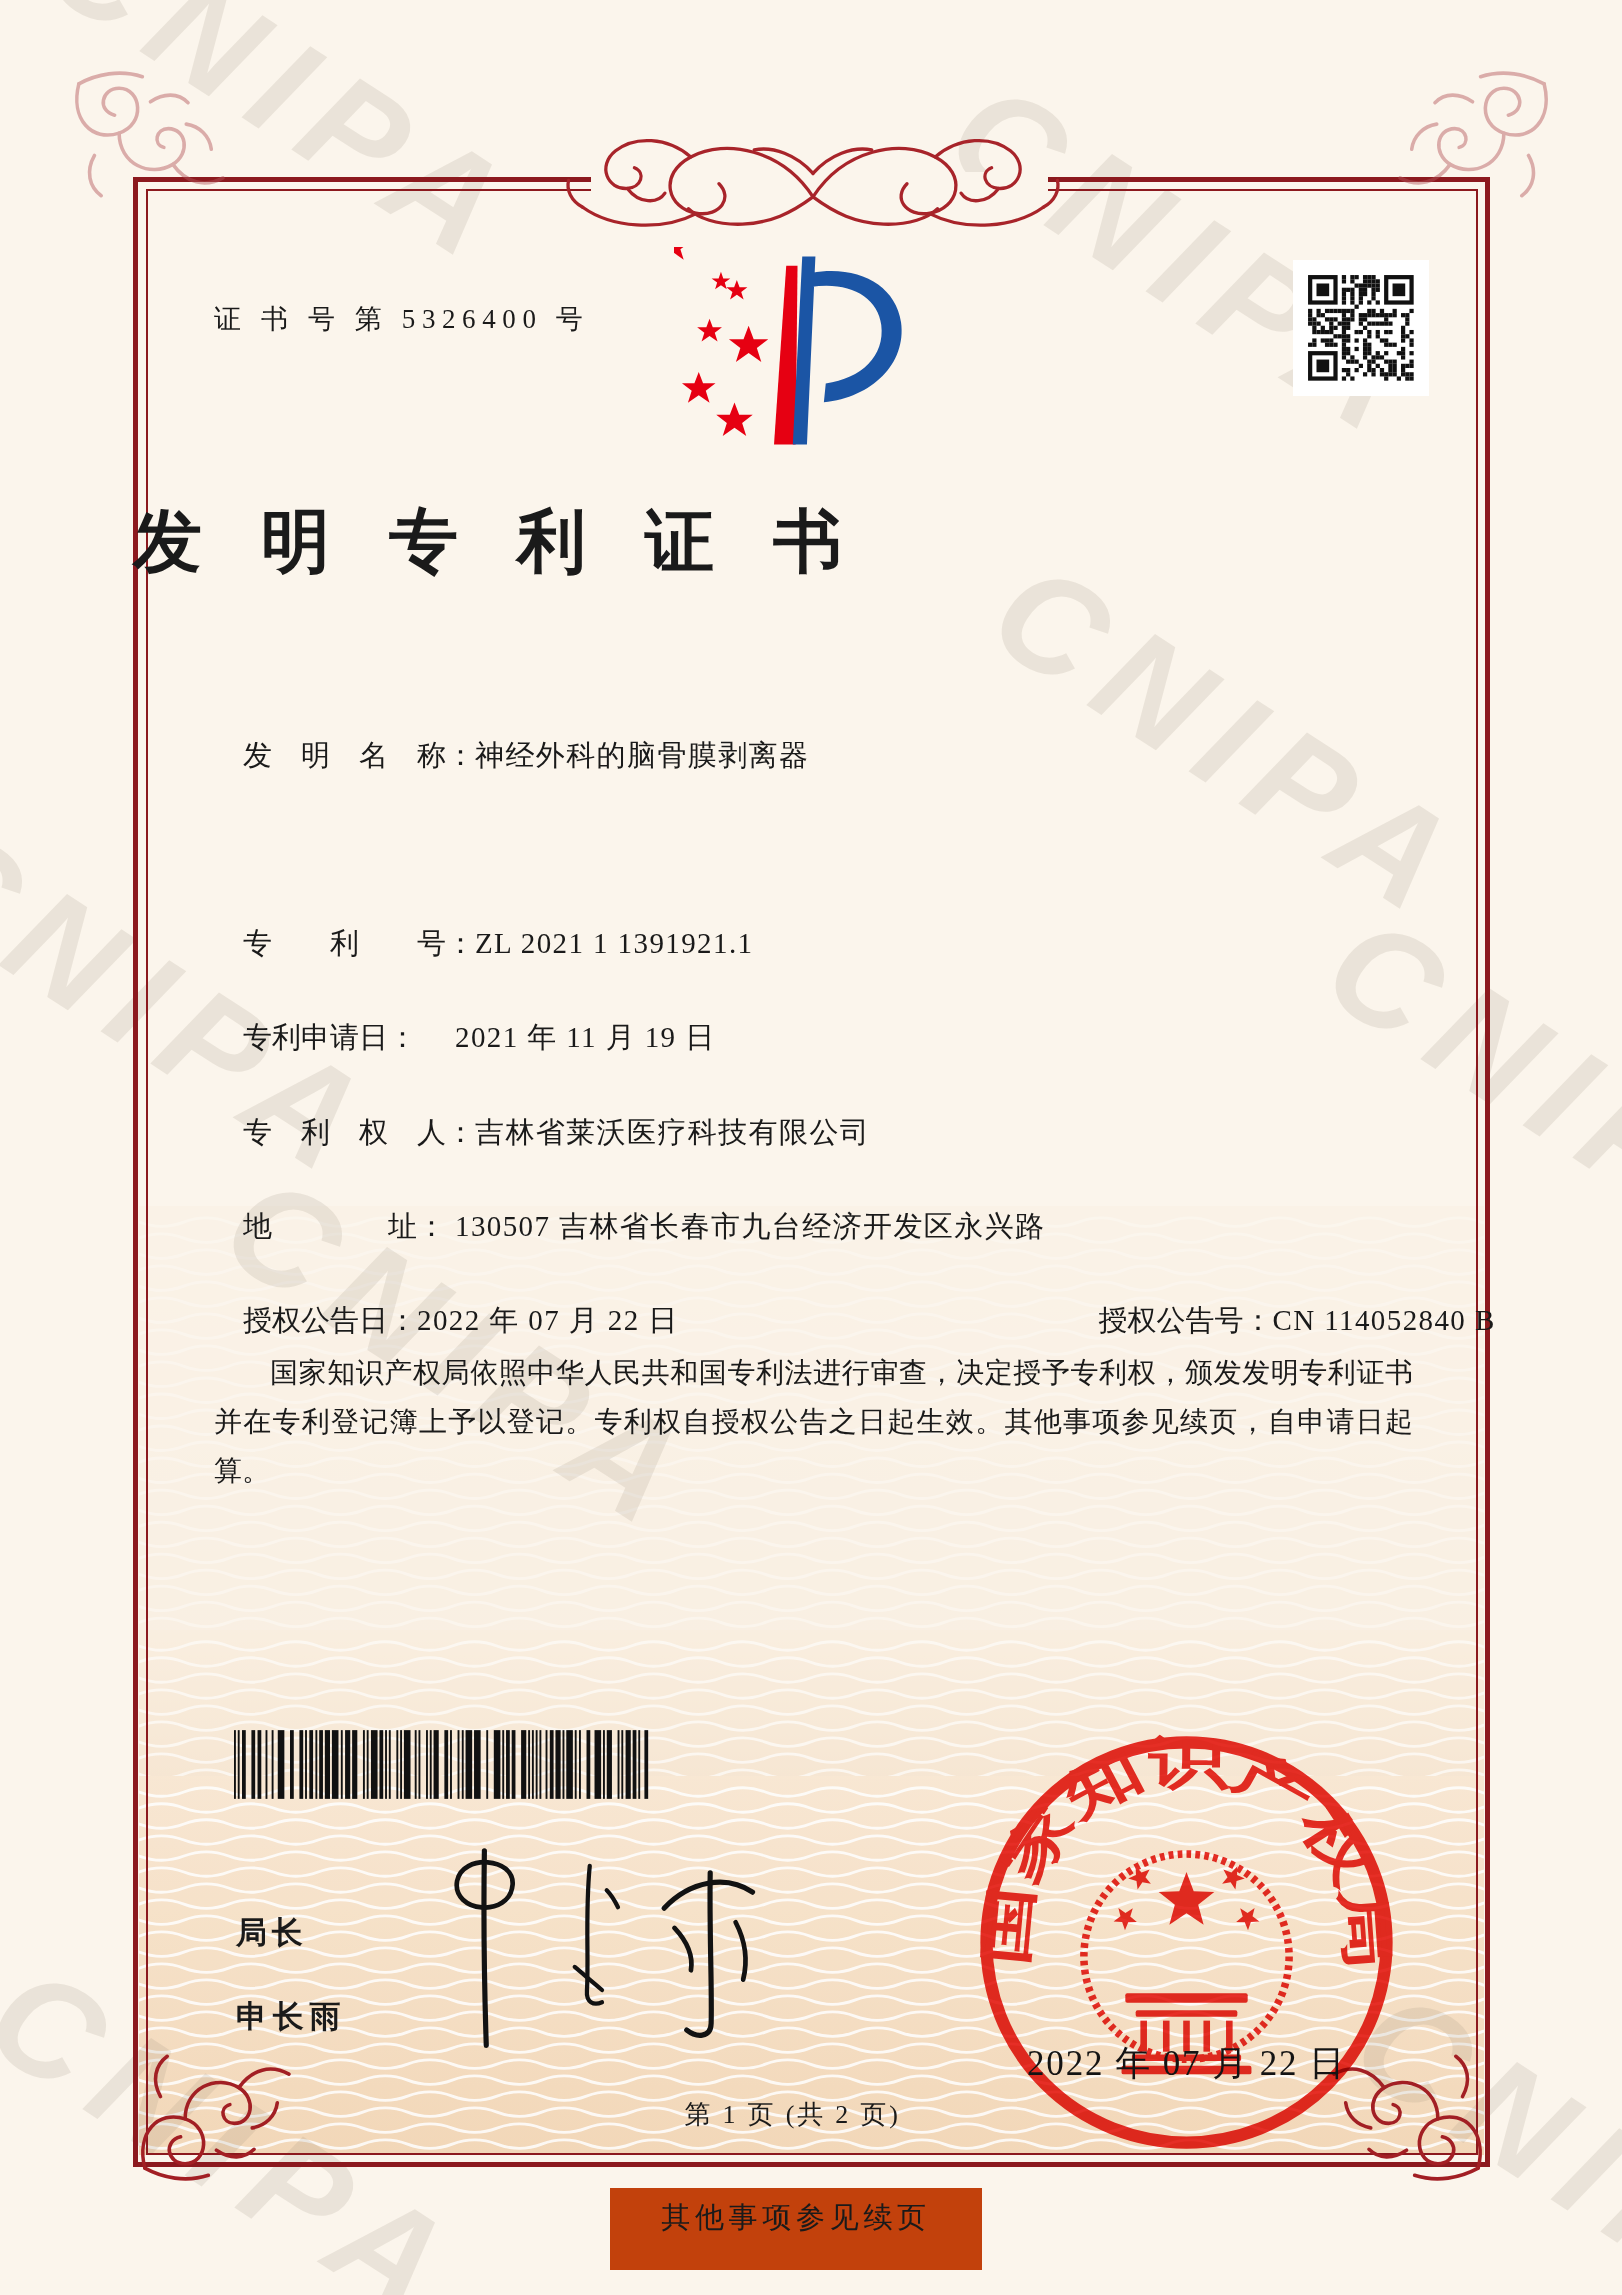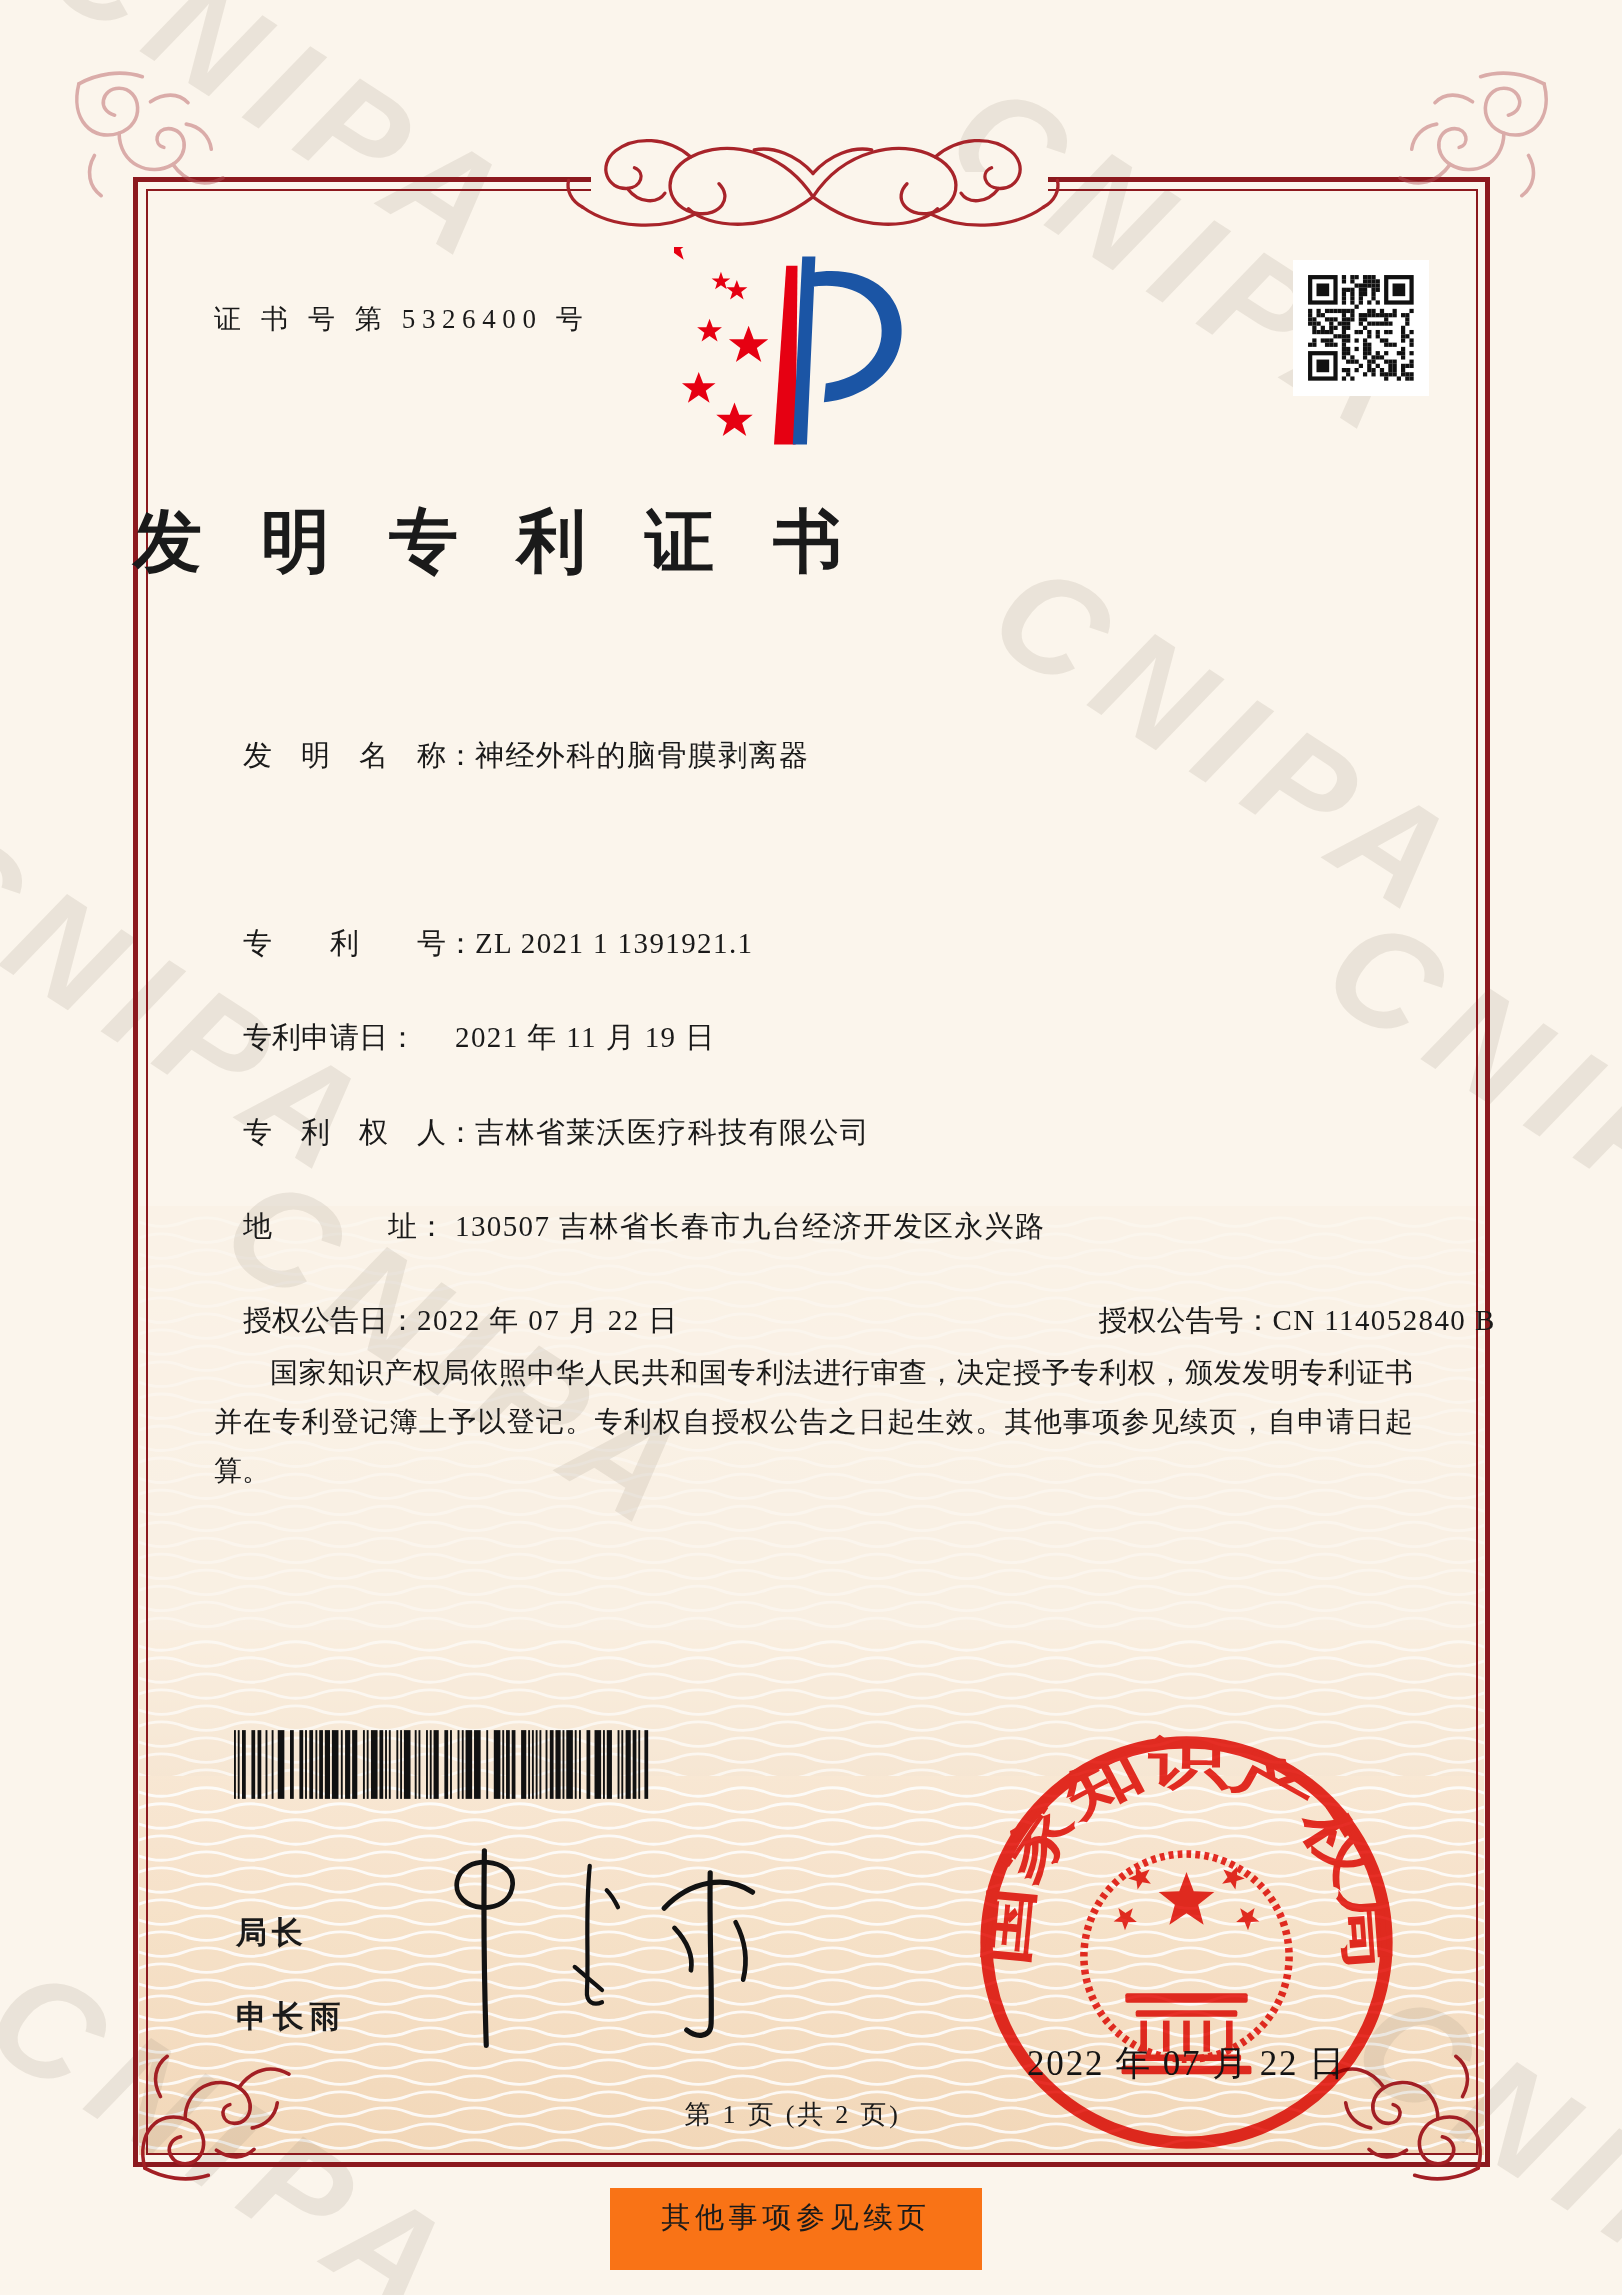--- a/index.html
+++ b/index.html
@@ -40,21 +40,21 @@
       font-family:"Liberation Sans","DejaVu Sans",sans-serif;letter-spacing:4.7px;z-index:6;}
   .director-name{position:absolute;left:236px;top:1996px;font-size:31px;font-weight:700;
       font-family:"Liberation Sans","DejaVu Sans",sans-serif;letter-spacing:5.7px;z-index:6;}
   .signature{position:absolute;left:386px;top:1847px;z-index:6;}
   .seal{position:absolute;left:970px;top:1726px;z-index:7;mix-blend-mode:multiply;opacity:.95;}
   .seal-date{position:absolute;left:1003px;top:2040px;width:367px;text-align:center;
       font-size:35px;letter-spacing:1.9px;color:#141414;z-index:8;}
   .page-num{position:absolute;left:133px;top:2097px;width:1319px;text-align:center;
       font-size:26px;letter-spacing:2.8px;z-index:6;}
   .cont-strip{position:absolute;left:610px;top:2188px;width:372px;height:82px;
-      background:#f97316;z-index:8;text-align:center;}
+      background:#c2410c;z-index:8;text-align:center;}
   .cont-note{margin-top:10.4px;font-size:29px;letter-spacing:4.7px;}
 </style>
 </head>
 <body>
 
 <div id="page">
 
   <svg class="waves" width="1345" height="424" style="top:1206px;opacity:.16;" viewBox="0 0 2856 900">
       <path d="M -190 34 q 47.5 18 95 0 q 47.5 -18 95 0 q 47.5 18 95 0 q 47.5 -18 95 0 q 47.5 18 95 0 q 47.5 -18 95 0 q 47.5 18 95 0 q 47.5 -18 95 0 q 47.5 18 95 0 q 47.5 -18 95 0 q 47.5 18 95 0 q 47.5 -18 95 0 q 47.5 18 95 0 q 47.5 -18 95 0 q 47.5 18 95 0 q 47.5 -18 95 0 q 47.5 18 95 0 q 47.5 -18 95 0 q 47.5 18 95 0 q 47.5 -18 95 0 q 47.5 18 95 0 q 47.5 -18 95 0 q 47.5 18 95 0 q 47.5 -18 95 0 q 47.5 18 95 0 q 47.5 -18 95 0 q 47.5 18 95 0 q 47.5 -18 95 0 q 47.5 18 95 0 q 47.5 -18 95 0 q 47.5 18 95 0 q 47.5 -18 95 0 q 47.5 18 95 0 q 47.5 -18 95 0 q 47.5 18 95 0 q 47.5 -18 95 0" fill="none" stroke="rgba(255,255,255,0.85)" stroke-width="6"></path>
       <path d="M -95 68 q 47.5 18 95 0 q 47.5 -18 95 0 q 47.5 18 95 0 q 47.5 -18 95 0 q 47.5 18 95 0 q 47.5 -18 95 0 q 47.5 18 95 0 q 47.5 -18 95 0 q 47.5 18 95 0 q 47.5 -18 95 0 q 47.5 18 95 0 q 47.5 -18 95 0 q 47.5 18 95 0 q 47.5 -18 95 0 q 47.5 18 95 0 q 47.5 -18 95 0 q 47.5 18 95 0 q 47.5 -18 95 0 q 47.5 18 95 0 q 47.5 -18 95 0 q 47.5 18 95 0 q 47.5 -18 95 0 q 47.5 18 95 0 q 47.5 -18 95 0 q 47.5 18 95 0 q 47.5 -18 95 0 q 47.5 18 95 0 q 47.5 -18 95 0 q 47.5 18 95 0 q 47.5 -18 95 0 q 47.5 18 95 0 q 47.5 -18 95 0 q 47.5 18 95 0 q 47.5 -18 95 0" fill="none" stroke="rgba(255,255,255,0.85)" stroke-width="6"></path>

